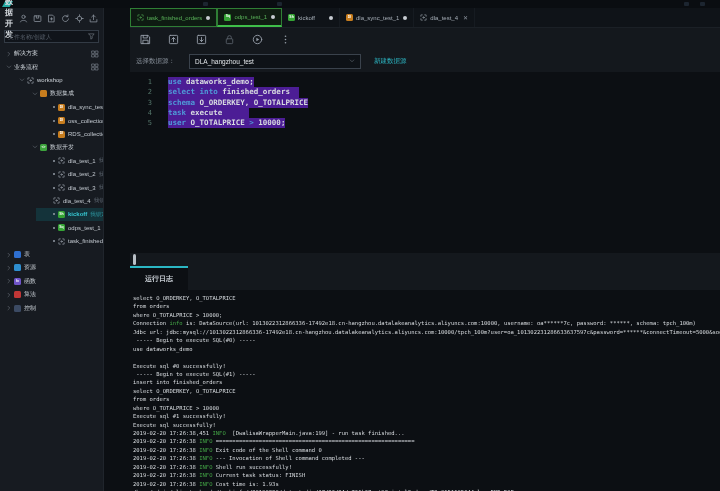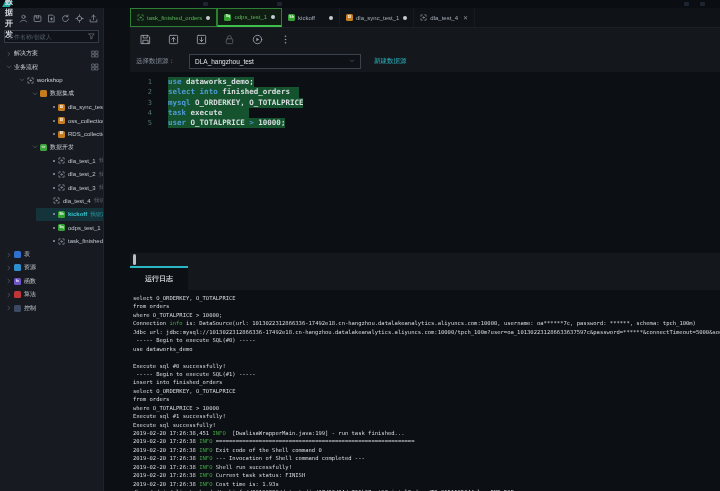--- a/index.html
+++ b/index.html
@@ -63,21 +63,21 @@
   .ds-label{font-size:6.5px;color:#878f99}
   .ds-select{margin-left:14px;width:172px;height:15px;box-sizing:border-box;border:1px solid #3a424c;
              background:#0e1217;display:flex;align-items:center;padding:0 5px;font-size:6.5px;color:#e2e6ea}
   .chevd{margin-left:auto;width:6px;height:6px;color:#78818b;flex:0 0 auto}
   .ds-link{margin-left:13px;font-size:6.5px;color:#2cb5c2}
 
   .editor{position:relative;height:181px;background:#0c0f13;padding-top:5px;box-sizing:border-box;
           font-family:"DejaVu Sans Mono",monospace;font-size:7.5px;font-weight:bold}
   .cl{display:flex;height:10.3px;line-height:10.3px;white-space:pre}
   .ln{width:22px;text-align:right;margin-right:16px;color:#54756a;font-weight:normal;font-size:7px;flex:0 0 auto}
-  .sel{background:#14532d}
+  .sel{background:#4c1d95}
   .k{color:#4f9bd8}.p{color:#d9dde1}
 
   .divider{position:relative;height:13px;background:#14181d}
   .handle{position:absolute;left:3px;top:1px;width:3px;height:11px;background:#b9c0c7;border-radius:1.5px}
 
   .log-tabrow{height:24px;background:#14181d;display:flex}
   .log-tab{width:58px;background:#0c0f13;border-top:2px solid #2bb6c3;display:flex;align-items:center;
            justify-content:center;font-size:7px;color:#c6ccd2;box-sizing:border-box;font-weight:bold}
   .log-content{height:201px;background:#0c0f13;padding:4px 0 0 3px;box-sizing:border-box;overflow:hidden;
                font-family:"DejaVu Sans Mono",monospace;font-size:5.5px;line-height:8.45px;color:#b4bbc2}
@@ -439,21 +439,21 @@
             <path d="M2.5 4 6 7.5 9.5 4"></path>
           </svg>
         </span>
     </span>
     <span class="ds-link">新建数据源</span>
   </div>
 
   <div class="editor" id="editor">
       <div class="cl"><span class="ln">1</span><span class="sel"><span class="k">use </span><span class="p">dataworks_demo;</span></span></div>
       <div class="cl"><span class="ln">2</span><span class="sel"><span class="k">select into </span><span class="p">finished_orders  </span></span></div>
-      <div class="cl"><span class="ln">3</span><span class="sel"><span class="k">mysql </span><span class="p">O_ORDERKEY, O_TOTALPRICE</span></span></div>
+      <div class="cl"><span class="ln">3</span><span class="sel"><span class="k">schema </span><span class="p">O_ORDERKEY, O_TOTALPRICE</span></span></div>
       <div class="cl"><span class="ln">4</span><span class="sel"><span class="k">task </span><span class="p">execute      </span></span></div>
       <div class="cl"><span class="ln">5</span><span class="sel"><span class="k">user </span><span class="p">O_TOTALPRICE </span><span class="k">&gt; </span><span class="p">10000;</span></span></div>
     </div>
 
   <div class="divider">
     <div class="handle"></div>
   </div>
 
   <div class="log-tabrow">
     <span class="log-tab">

